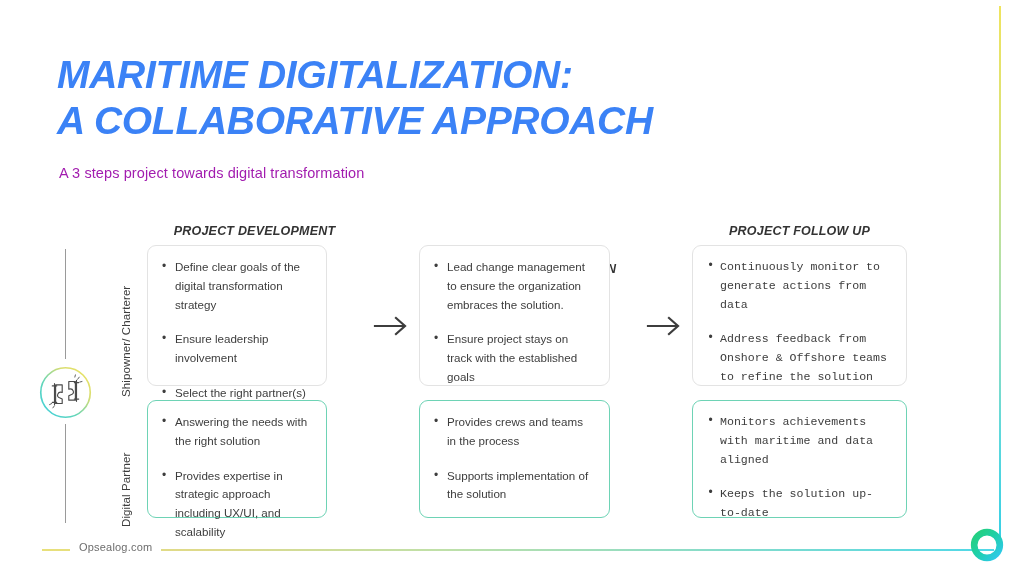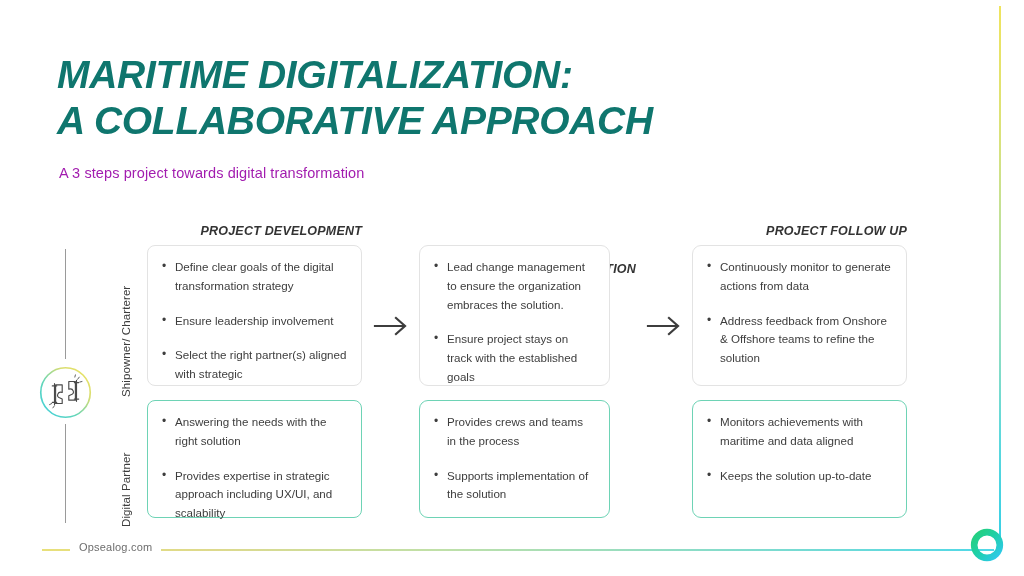--- a/index.html
+++ b/index.html
@@ -25,42 +25,42 @@
   .title {
     position: absolute;
     left: 57px;
     top: 52px;
     width: 780px;
     font-size: 39px;
     font-weight: 800;
     font-style: italic;
     line-height: 1.17;
     letter-spacing: -0.3px;
-    color: #0f766e;
+    color: #3b82f6;
     text-transform: uppercase;
     white-space: pre-line;
   }
   .subtitle {
     position: absolute;
     left: 59px;
     top: 165px;
     font-size: 14.5px;
     color: #a21caf;
     letter-spacing: 0.1px;
   }
 
   
   .col-header {
     position: absolute;
     top: 224px;
     font-size: 12.5px;
     font-weight: bold;
     font-style: italic;
     color: #333333;
-    text-align: right;
+    text-align: center;
     letter-spacing: 0.2px;
     text-transform: uppercase;
   }
   .col-header.c0 { left: 147px; width: 215px; }
   .col-header.c1 { left: 419px; width: 217px; margin-top: 38px; }
   .col-header.c2 { left: 692px; width: 215px; }
 
   
   .card {
     position: absolute;
@@ -72,23 +72,23 @@
   .card.top {
     border: 1px solid #e3e3e3;
     top: 245px;
     height: 141px;
   }
   .card.bottom {
     border: 1.4px solid #6ed3b5;
     top: 400px;
     height: 118px;
   }
-  .card.x0 { left: 147px; width: 215px; border-radius: 8px; }
+  .card.x0 { left: 147px; width: 180px; }
   .card.x1 { left: 419px; width: 191px; }
-  .card.x2 { left: 692px; width: 215px; }
+  .card.x2 { left: 692px; width: 215px; font-family: Liberation Mono, monospace; }
 
   .card ul {
     margin: 0;
     padding: 0;
     list-style: none;
   }
   .card li {
     position: relative;
     padding-left: 13px;
     margin-bottom: 16px;

